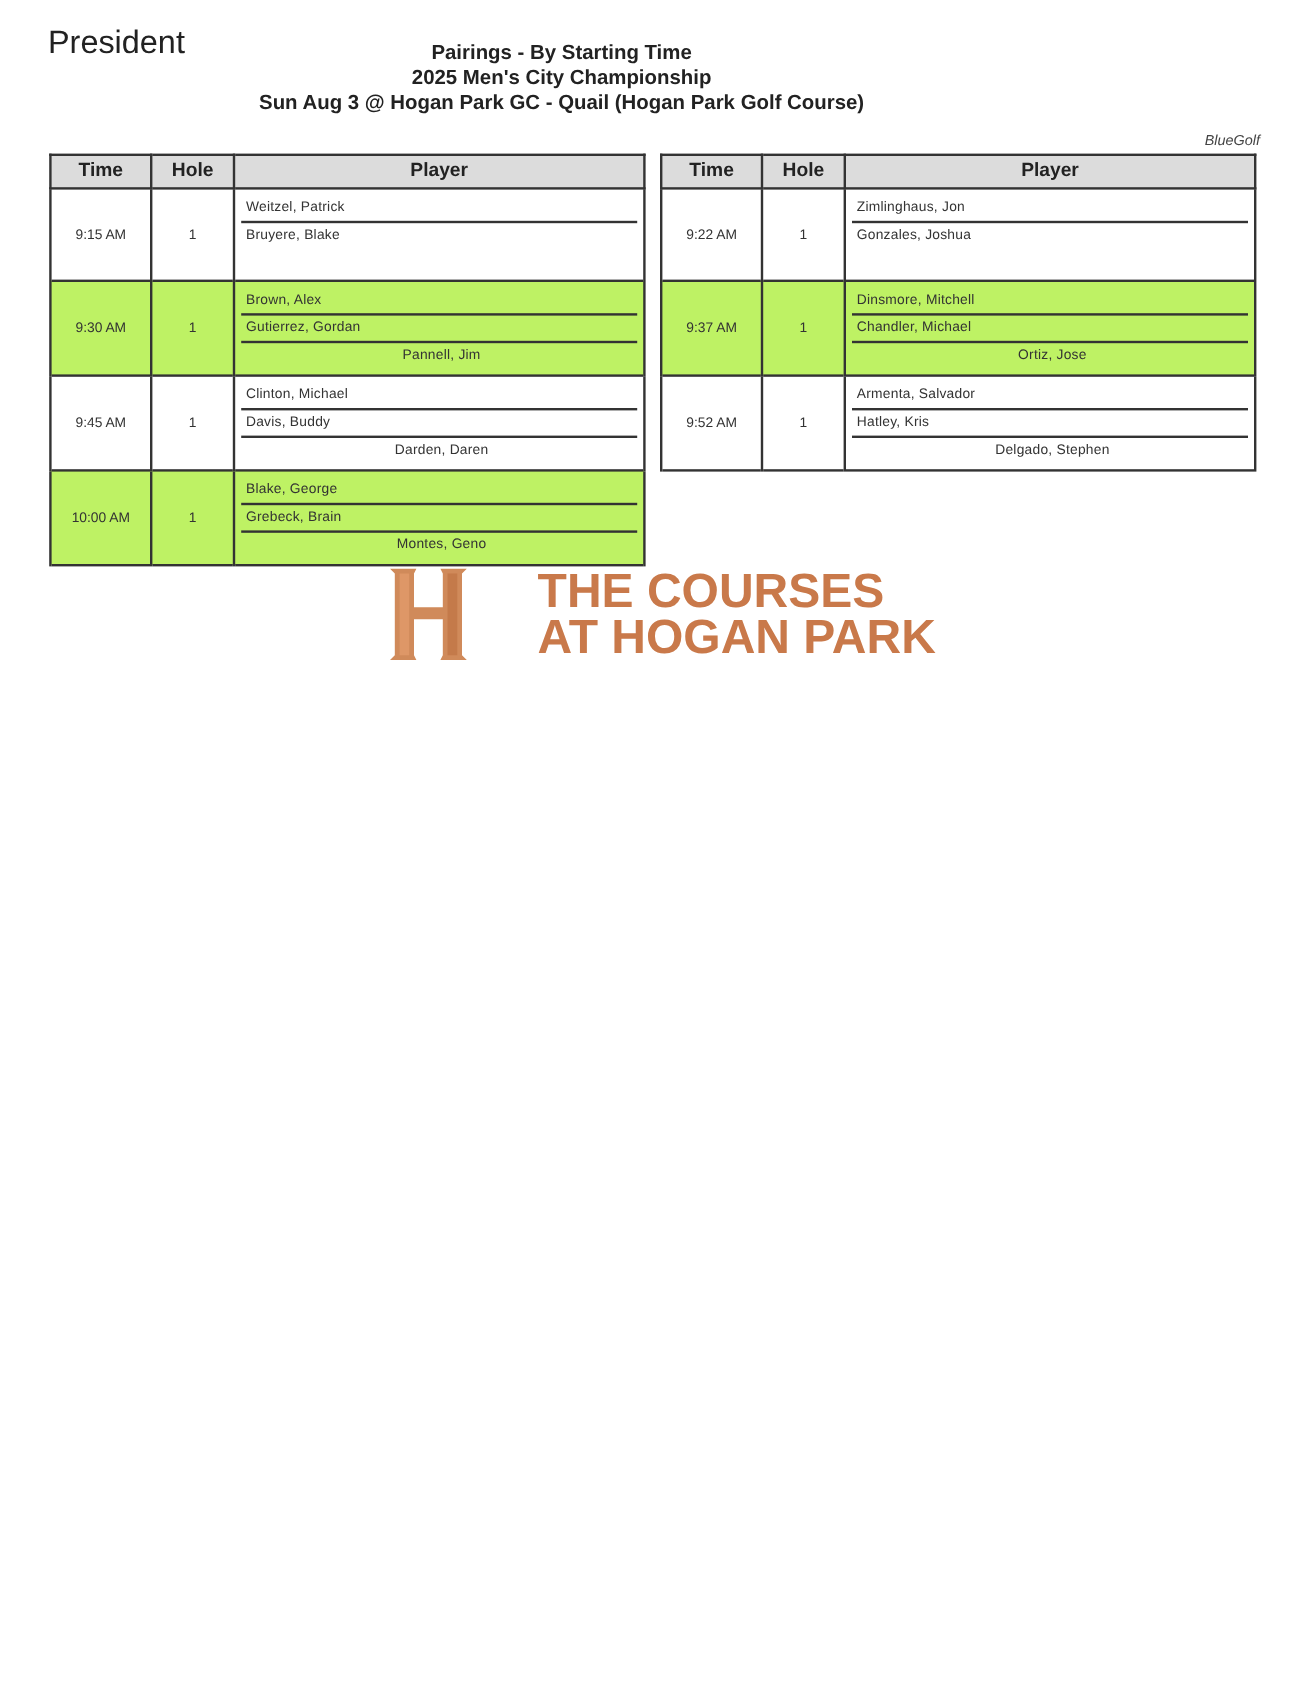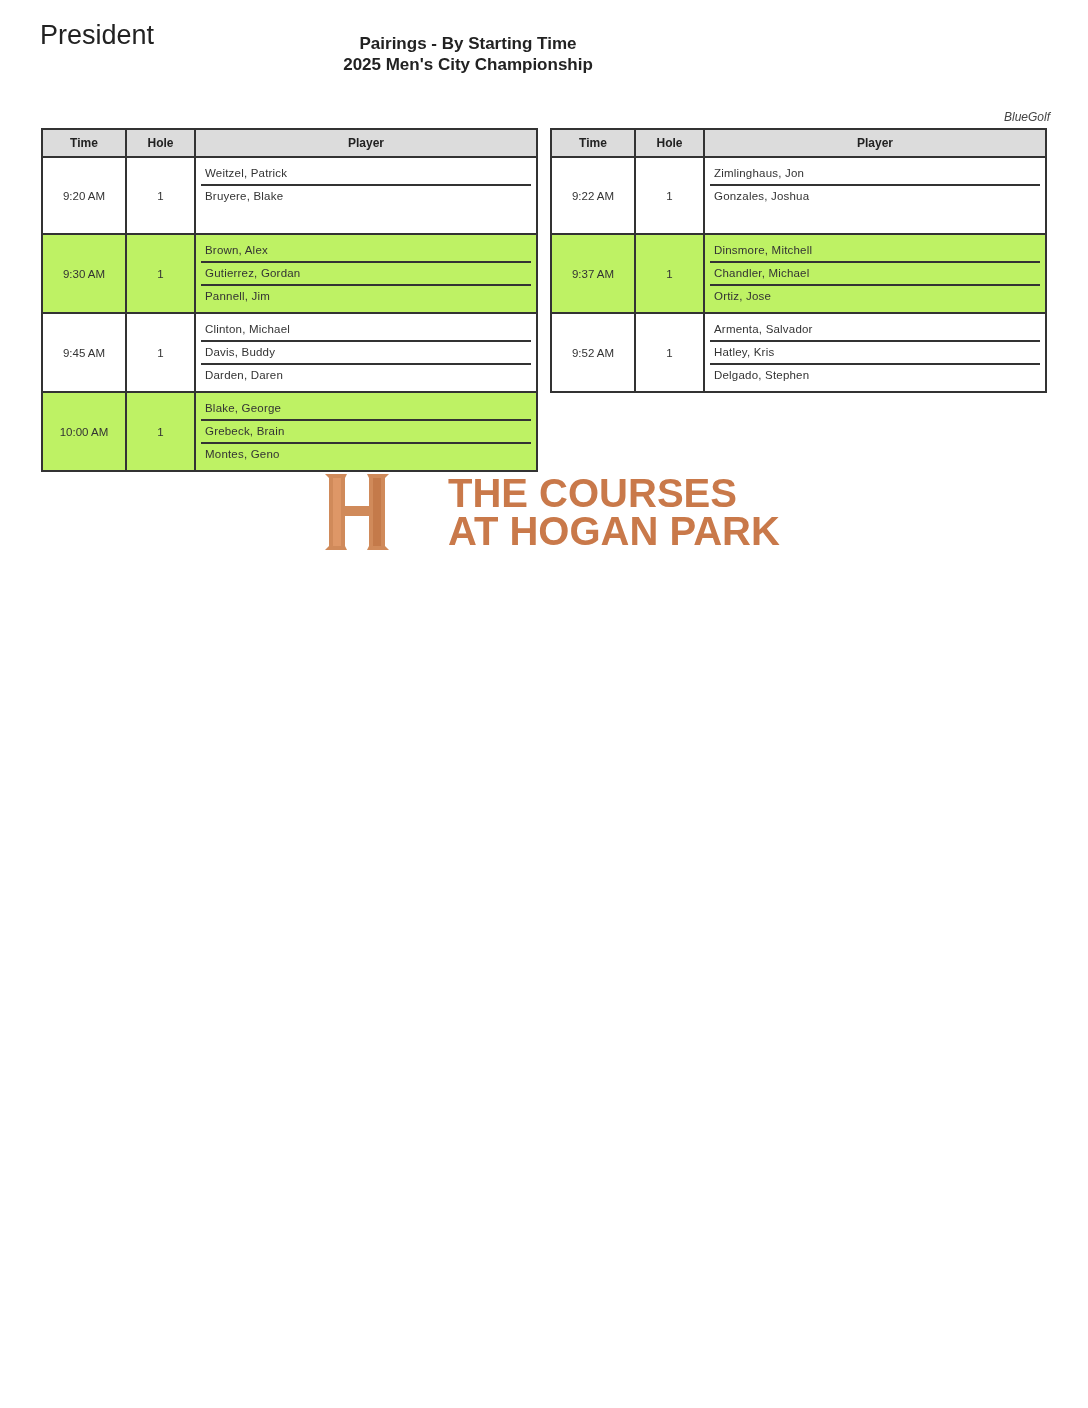--- a/index.html
+++ b/index.html
@@ -5,59 +5,60 @@
     html, body { margin: 0; padding: 0; background: #ffffff; }
     body { width: 1088px; height: 1408px; position: relative; font-family: "Liberation Sans", sans-serif; color: #222; overflow: hidden; }
     .flight-label { position: absolute; left: 40px; top: 20px; font-size: 27px; color: #222; text-align: right; }
     .title-block { position: absolute; left: 0; width: 936px; top: 33px; text-align: center; font-weight: bold; font-size: 17px; line-height: 21px; color: #222; }
     .title-block div { text-align: center; }
     .brand-tag { position: absolute; right: 38px; top: 110px; font-style: italic; font-size: 12px; color: #444; }
 
     table.pairings { position: absolute; top: 128px; border-collapse: collapse; width: 497px; font-size: 11.5px; }
     table.pairings.left { left: 41px; }
     table.pairings.right { left: 550px; }
-    table.pairings th { background: #dcdcdc; font-weight: bold; height: 24px; border: 2px solid #333; font-size: 12px; color: #222; }
+    table.pairings th { background: #dcdcdc; font-weight: bold; height: 24px; border: 2px solid #333; font-size: 16px; color: #222; }
     table.pairings td { border-left: 2px solid #333; border-right: 2px solid #333; padding: 5px; vertical-align: middle; }
     td.time, td.hole { text-align: center; color: #333; }
     td.time { width: 72px; }
     td.hole { width: 57px; }
     td.players { padding: 0; }
     .group { border-top: 2px solid #333; border-bottom: 2px solid #333; }
     .group.shaded td { background: #bef264; }
     .player { height: 21px; line-height: 21px; padding-left: 4px; border-bottom: 2px solid #333; color: #333; letter-spacing: 0.2px; }
-    .player:last-child { border-bottom: none; }
+    .player:last-child { border-bottom: none; text-align: center; }
     .player.last-partial { border-bottom: none; }
 
     .logo { position: absolute; left: 323px; top: 472px; display: flex; align-items: center; gap: 43px; }
     .logo-h { width: 68px; height: 80px; position: relative; }
     .logo-text { margin-left: 14px; color: #c9794a; font-weight: bold; font-size: 40px; line-height: 38px; letter-spacing: 0px; }
   </style>
 </head>
 <body>
 
 <div class="flight-label">President</div>
 
 <div class="title-block">
   <div>Pairings - By Starting Time</div>
   <div>2025 Men's City Championship</div>
+  <div>Sun Aug 3 @ Hogan Park GC - Quail  (Hogan Park Golf Course)</div>
 </div>
 
 <div class="brand-tag">BlueGolf</div>
 
 <table class="pairings left">
   <thead>
     <tr>
       <th>Time</th>
       <th>Hole</th>
       <th>Player</th>
     </tr>
   </thead>
   <tbody>
     <tr class="group" style="height:66px;">
-      <td class="time">9:20 AM</td>
+      <td class="time">9:15 AM</td>
       <td class="hole">1</td>
       <td class="players">
         <div class="player">Weitzel, Patrick</div>
         <div class="player last-partial">Bruyere, Blake</div>
         <div class="spacer" style="height:21px;"></div>
       </td>
     </tr>
     <tr class="group shaded">
       <td class="time">9:30 AM</td>
       <td class="hole">1</td>

